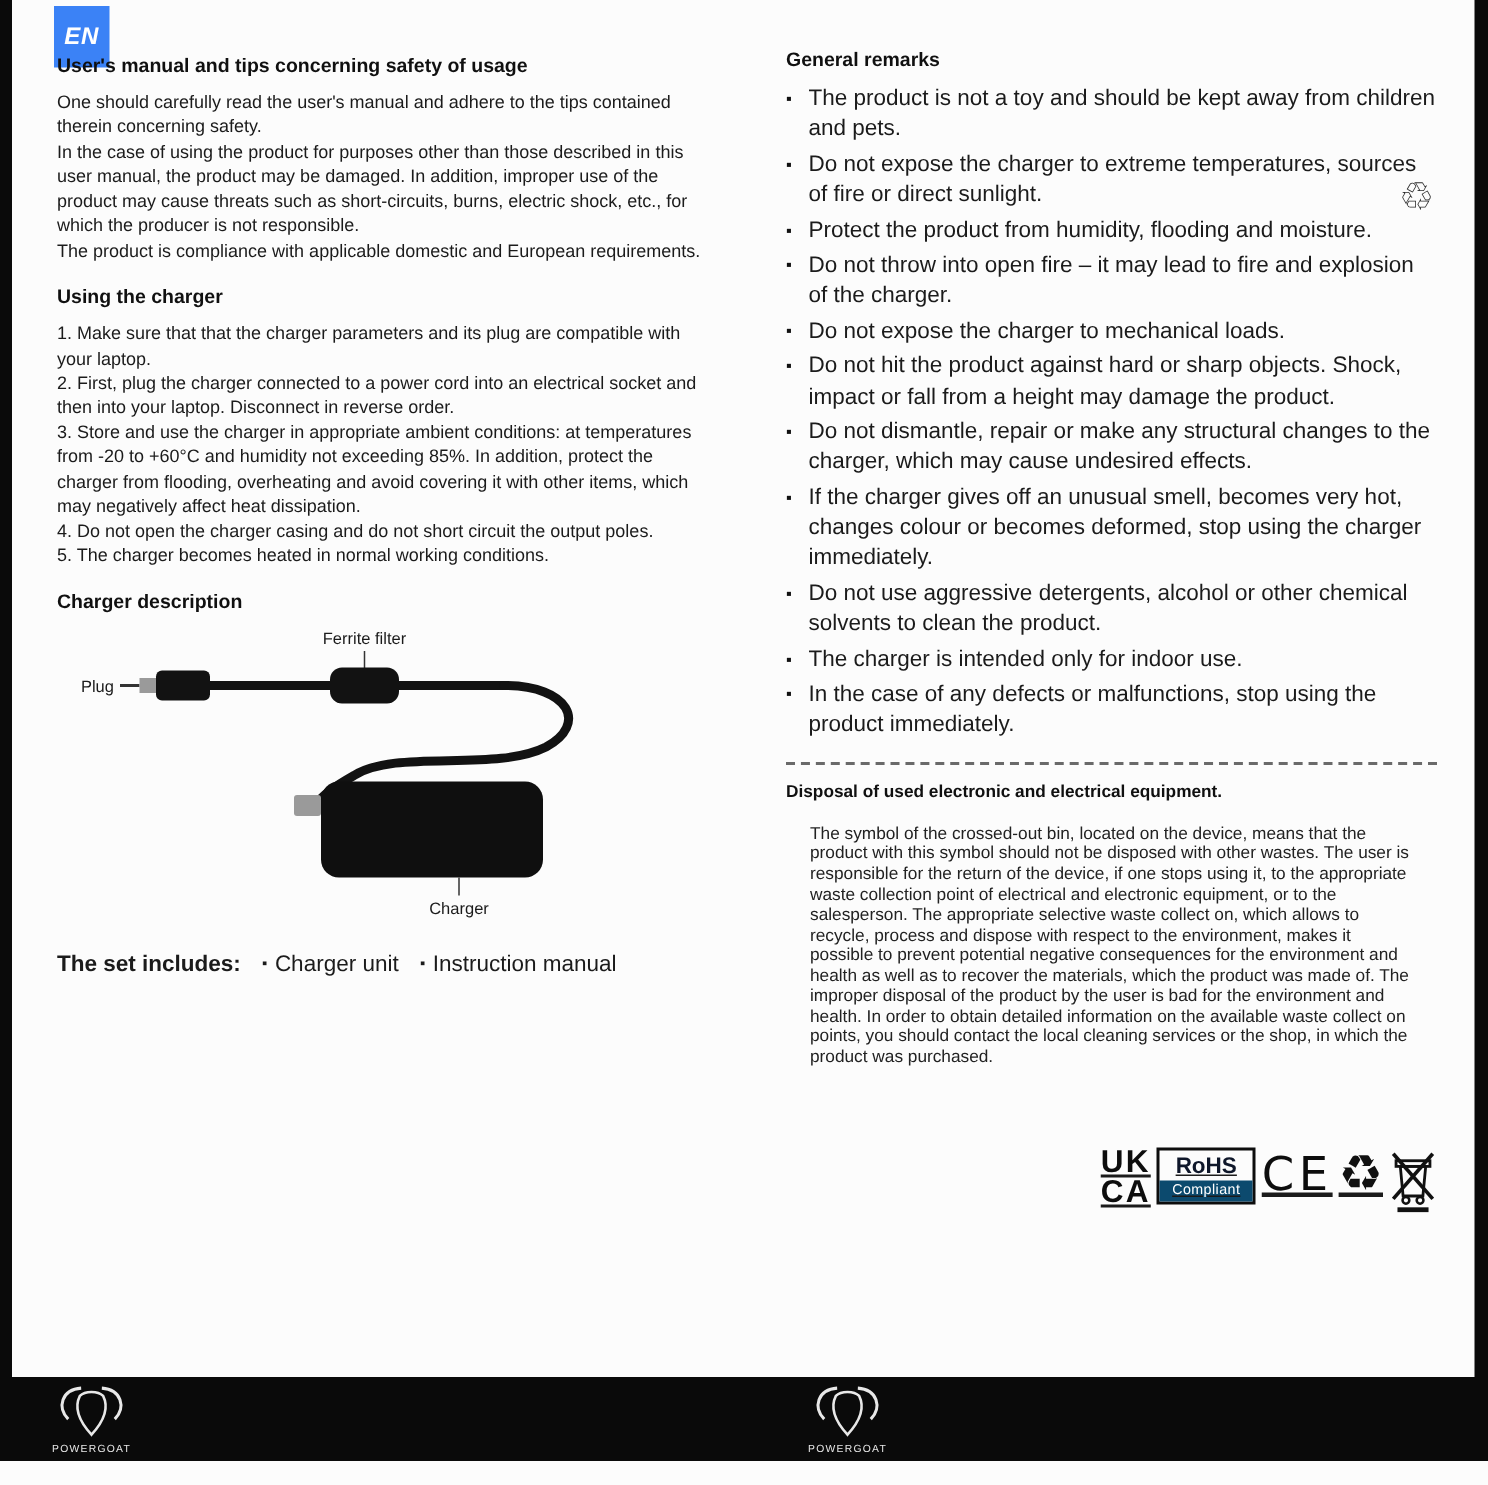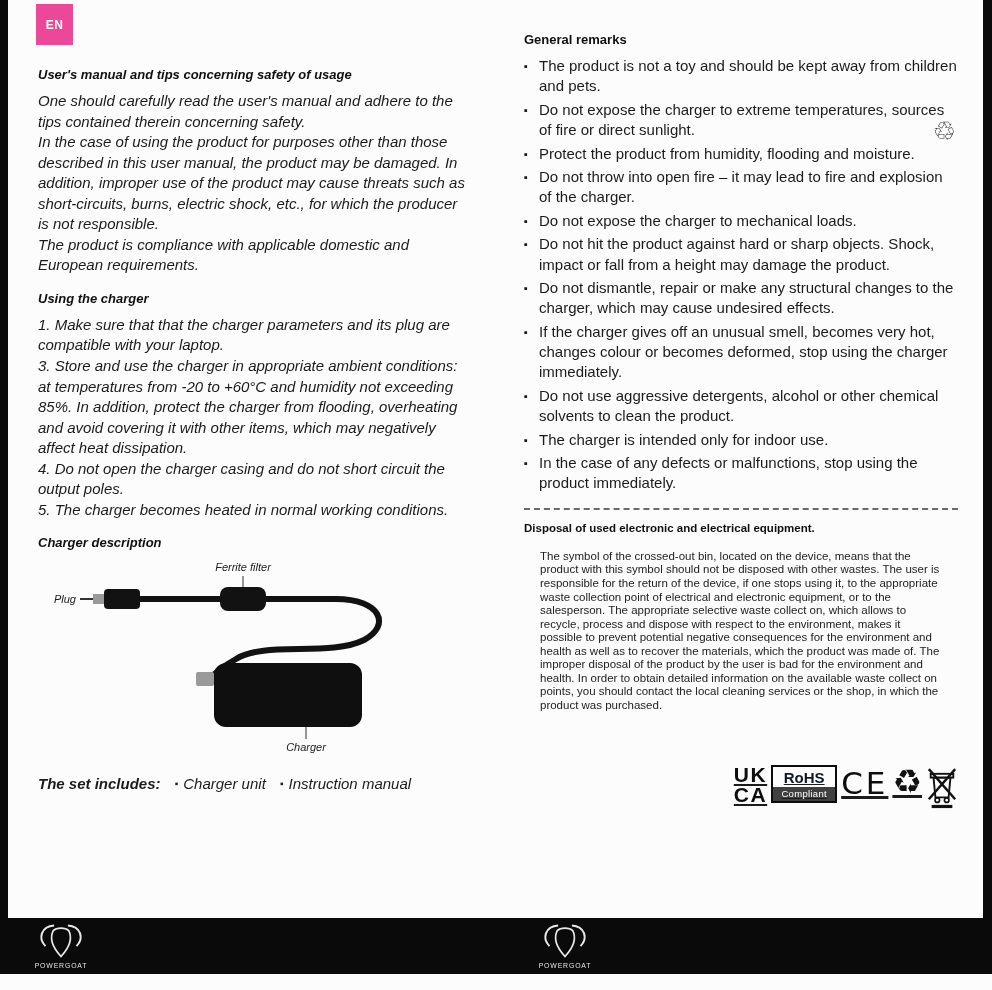--- a/index.html
+++ b/index.html
@@ -14,42 +14,43 @@
     width: 992px; height: 990px;
     background: #fcfcfc;
     overflow: hidden;
   }
   .edge { position: absolute; top: 0; height: 918px; background: #0a0a0a; }
   .edge-left  { left: 0; width: 8px; }
   .edge-right { right: 0; width: 9px; }
 
   .lang-badge {
     position: absolute; left: 36px; top: 4px;
-    width: 37px; height: 41px; background: #ec4899;
-    color: #fff; font-weight: bold; font-size: 12px;
+    width: 37px; height: 41px; background: #3b82f6;
+    color: #fff; font-weight: bold; font-size: 16px;
     display: flex; align-items: center; justify-content: center;
     letter-spacing: .5px;
+    font-style: italic;
   }
 
   .columns {
     position: absolute; top: 0; left: 0; right: 0;
     display: flex;
     padding: 0 34px 0 38px;
     gap: 54px;
     box-sizing: border-box;
   }
-  .col-left  { width: 432px; flex: 0 0 auto; padding-top: 67px; font-style: italic; }
+  .col-left  { width: 432px; flex: 0 0 auto; padding-top: 36px; }
   .col-right { flex: 1 1 auto; padding-top: 32px; position: relative; }
 
   h2 {
     font-size: 13px; font-weight: bold; color: #101010;
     margin: 15px 0 9px 0;
   }
   h2.first { margin-top: 0; }
-  .body { font-size: 15px; line-height: 1.37; margin: 0; color: #1b1b1b; }
+  .body { font-size: 12px; line-height: 1.37; margin: 0; color: #1b1b1b; }
   .pre { white-space: pre-line; }
   .steps p { margin: 0; }
 
   
   ul.remarks { list-style: none; margin: 0; padding: 0; }
   ul.remarks li {
     position: relative; padding-left: 15px; margin: 0 0 3px 0;
     font-size: 15px; line-height: 1.36;
   }
   ul.remarks li::before {
@@ -73,21 +74,21 @@
   .marks {
     margin-top: 52px;
     display: flex; align-items: flex-start; justify-content: flex-end;
     gap: 4px;
     text-decoration: underline;
   }
   .ukca { font-weight: 800; font-size: 21px; line-height: .95; letter-spacing: 1.5px; color: #0d0d0d; }
   .ukca span { display: block; }
   .rohs { border: 2.5px solid #0d0d0d; text-align: center; min-width: 62px; }
   .rohs .rohs-top { font-size: 15px; font-weight: bold; padding: 2px 6px 1px; color: #0f172a; }
-  .rohs .rohs-bottom { background: #404040; color: #fff; font-size: 9.5px; padding: 1px 4px 2px; letter-spacing: .3px; }
+  .rohs .rohs-bottom { background: #0c4a6e; color: #fff; font-size: 9.5px; padding: 1px 4px 2px; letter-spacing: .3px; }
   .ce { font-size: 31px; font-weight: 500; letter-spacing: 3px; color: #0d0d0d; font-family: "DejaVu Sans", sans-serif; }
   .recycle-big { font-size: 33px; color: #111; line-height: 1; }
 
   
   .diagram { margin: 4px 0 10px 0; }
   .diagram svg text { font-family: "Liberation Sans", sans-serif; font-size: 11px; fill: #1b1b1b; }
 
   .set-line { margin: 16px 0 0 0; font-size: 15px; }
   .set-line strong { font-weight: bold; }
   .set-item { margin-left: 10px; }
@@ -119,20 +120,21 @@
 
     <div class="col-left">
       <h2 class="first">User's manual and tips concerning safety of usage</h2>
       <p class="body pre">One should carefully read the user's manual and adhere to the tips contained therein concerning safety.
 In the case of using the product for purposes other than those described in this user manual, the product may be damaged. In addition, improper use of the product may cause threats such as short-circuits, burns, electric shock, etc., for which the producer is not responsible.
 The product is compliance with applicable domestic and European requirements.</p>
 
       <h2>Using the charger</h2>
       <div class="steps">
           <p class="body">1. Make sure that that the charger parameters and its plug are compatible with your laptop.</p>
+          <p class="body">2. First, plug the charger connected to a power cord into an electrical socket and then into your laptop. Disconnect in reverse order.</p>
           <p class="body">3. Store and use the charger in appropriate ambient conditions: at temperatures from -20 to +60°C and humidity not exceeding 85%. In addition, protect the charger from flooding, overheating and avoid covering it with other items, which may negatively affect heat dissipation.</p>
           <p class="body">4. Do not open the charger casing and do not short circuit the output poles.</p>
           <p class="body">5. The charger becomes heated in normal working conditions.</p>
         </div>
 
       <h2>Charger description</h2>
 
       <div class="diagram">
         <svg width="420" height="196" viewBox="0 0 420 196">
 

